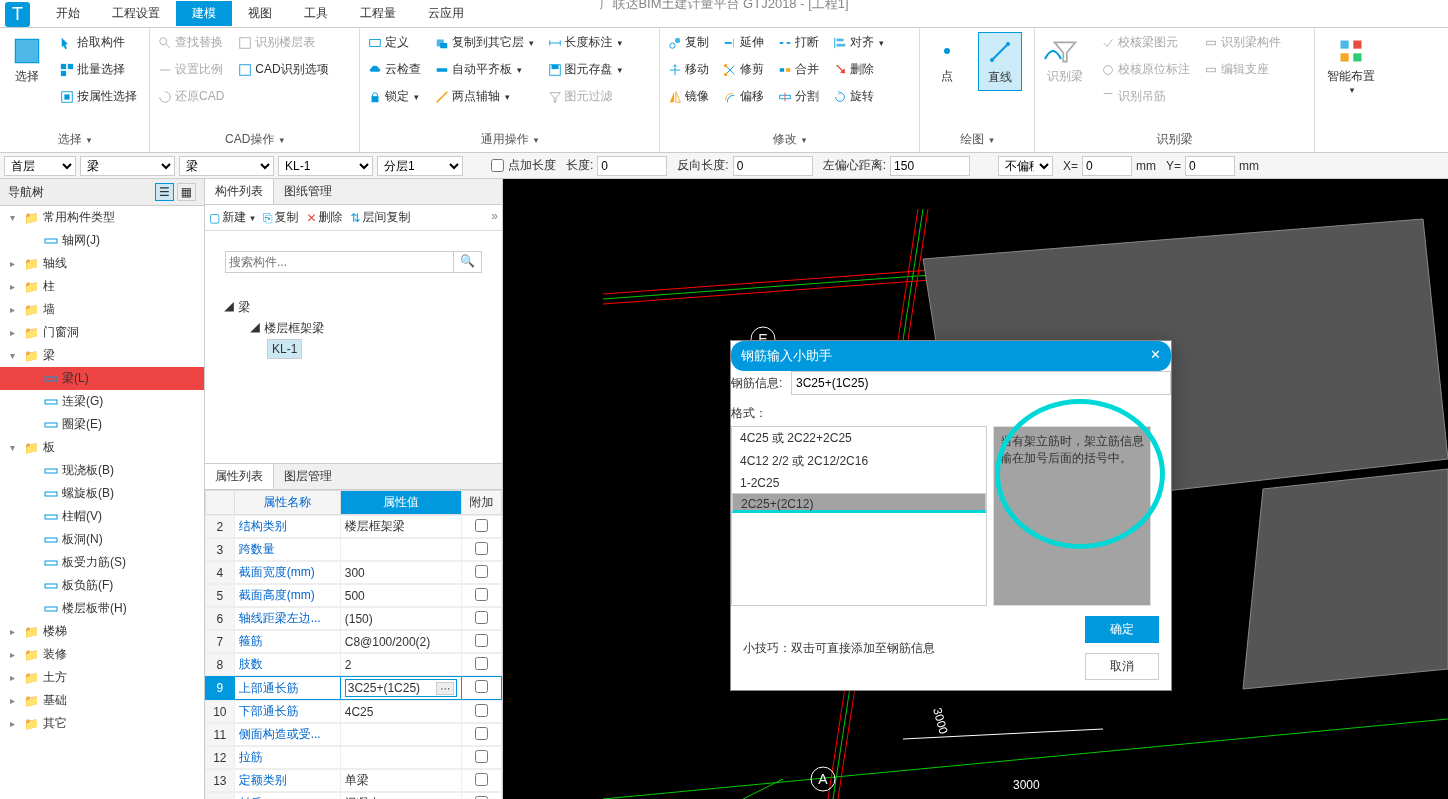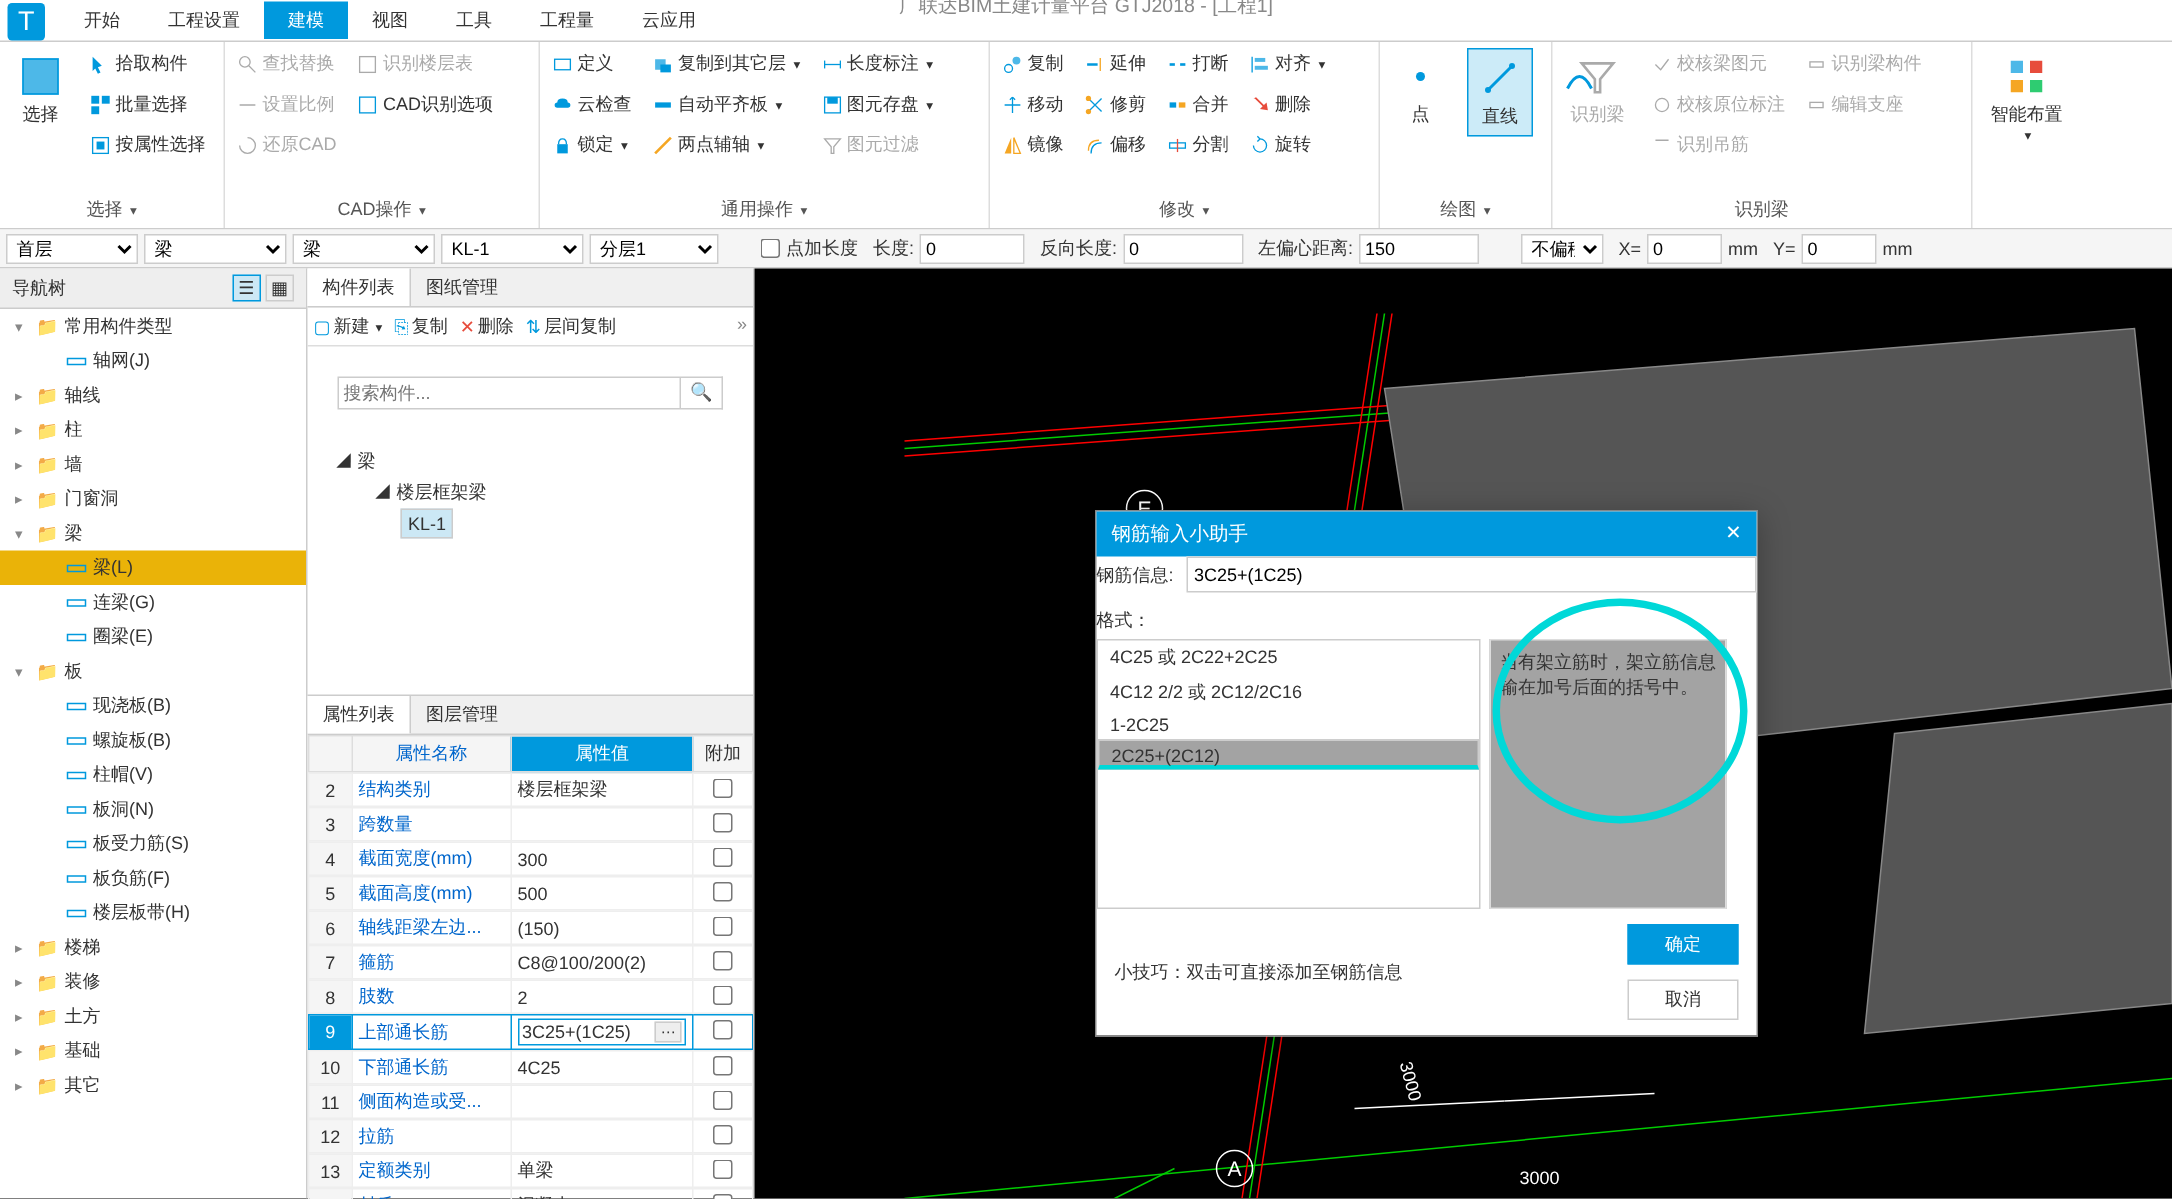--- a/index.html
+++ b/index.html
@@ -18,32 +18,32 @@
 .ritem { display: flex; align-items: center; gap: 3px; white-space: nowrap; font-size: 12px; cursor: pointer; padding: 2px; }
 .ritem.disabled { color: #aaa; }
 .ico { width: 14px; height: 14px; display: inline-block; }
 .bigbtn { display: flex; flex-direction: column; align-items: center; justify-content: center; padding: 4px 6px; cursor: pointer; }
 .bigbtn .bigico { width: 30px; height: 30px; margin-bottom: 2px; display: flex; align-items: center; justify-content: center; }
 .bigbtn.active { background: rgba(0,153,221,0.2); border: 1px solid #0099dd; }
 .dd { font-size: 9px; margin-left: 2px; }
 
 .toolbar2 { height: 26px; display: flex; align-items: center; border-bottom: 1px solid #ccc; padding: 0 4px; gap: 4px; background: #f5f5f5; }
 .sel { border: 1px solid #ccc; height: 20px; font-size: 12px; padding: 0 2px; background: white; }
-.sel.w1 { width: 88px; } .sel.w2 { width: 95px; } .sel.w3 { width: 95px; } .sel.w4 { width: 95px; } .sel.w5 { width: 86px; }
+.sel.w1 { width: 72px; } .sel.w2 { width: 95px; } .sel.w3 { width: 95px; } .sel.w4 { width: 95px; } .sel.w5 { width: 86px; }
 .tblabel { font-size: 12px; margin-left: 6px; }
 .tbinput { border: 1px solid #ccc; height: 20px; width: 60px; font-size: 12px; padding: 0 3px; }
 
 .main { display: flex; height: 620px; }
 .navtree { width: 205px; border-right: 1px solid #ccc; display: flex; flex-direction: column; }
 .paneltitle { background: #eee; padding: 4px 8px; border-bottom: 1px solid #ccc; display: flex; justify-content: space-between; align-items: center; }
 .treebody { flex: 1; overflow: auto; font-size: 12px; }
 .tnode { padding: 3px 8px; display: flex; align-items: center; gap: 4px; cursor: pointer; }
 .tnode.l1 { padding-left: 10px; font-weight: normal; }
 .tnode.l2 { padding-left: 44px; }
-.tnode.selected { background: #eab308; }
+.tnode.selected { background: #ef4444; }
 .folder { color: #f5a623; }
 .expander { width: 10px; display: inline-block; color: #888; font-size: 10px; }
 
 .midpanel { width: 298px; border-right: 1px solid #ccc; display: flex; flex-direction: column; }
 .tabs2 { display: flex; background: #f0f0f0; border-bottom: 1px solid #ccc; }
 .tab2 { padding: 4px 10px; cursor: pointer; font-size: 12px; }
 .tab2.active { background: white; border-right: 1px solid #ccc; }
 .toolbar3 { padding: 4px; display: flex; gap: 8px; border-bottom: 1px solid #ddd; font-size: 12px; }
 .toolbar3 .t3item { display: flex; align-items: center; gap: 2px; cursor: pointer; }
 .searchbox { margin: 20px; display: flex; }
@@ -68,21 +68,21 @@
 .proptable tr.active td { border: 1px solid #0099dd; }
 .proptable tr.active .numcol { background: #0099dd; color: white; }
 .underline-cyan { border-bottom: 3px solid #00d8d8; margin-top: 31px; }
 .valedit { border: 1px solid #0099dd; padding: 1px 2px; display: flex; justify-content: space-between; align-items: center; }
 .valedit .dots { background: #eee; padding: 0 3px; border: 1px solid #ccc; font-size: 10px; }
 
 .canvas { flex: 1; background: black; position: relative; overflow: hidden; }
 .canvas svg { width: 100%; height: 100%; }
 
 .dialog { position: absolute; left: 730px; top: 340px; width: 442px; background: white; box-shadow: 0 4px 20px rgba(0,0,0,0.3); border: 1px solid #888; }
-.dlgheader { background: #0099dd; color: white; padding: 6px 10px; display: flex; justify-content: space-between; font-size: 13px; }
+.dlgheader { background: #0099dd; color: white; padding: 6px 10px; display: flex; justify-content: space-between; font-size: 13px; border-radius: 13px; }
 .dlgbody { }
 .dlgrow { display: flex; align-items: center; margin-bottom: 10px; }
 .dlgrow label { width: 60px; }
 .dlgrow input { flex: 1; border: 1px solid #ccc; padding: 4px; font-size: 12px; }
 .dlglists { display: flex; gap: 6px; }
 .dlgformat { border: 1px solid #ccc; width: 256px; height: 180px; font-size: 12px; }
 .dlgformat .fitem { padding: 3px 8px; }
 .dlgformat .fitem.sel { background: #a3a3a3; border-bottom: 3px solid #00d8d8; }
 .dlghelp { background: #a3a3a3; border: 1px solid #ddd; width: 158px; height: 180px; padding: 6px; font-size: 12px; position: relative; }
 .dlgfooter { padding: 10px 12px; display: flex; justify-content: space-between; align-items: center; font-size: 12px; }

